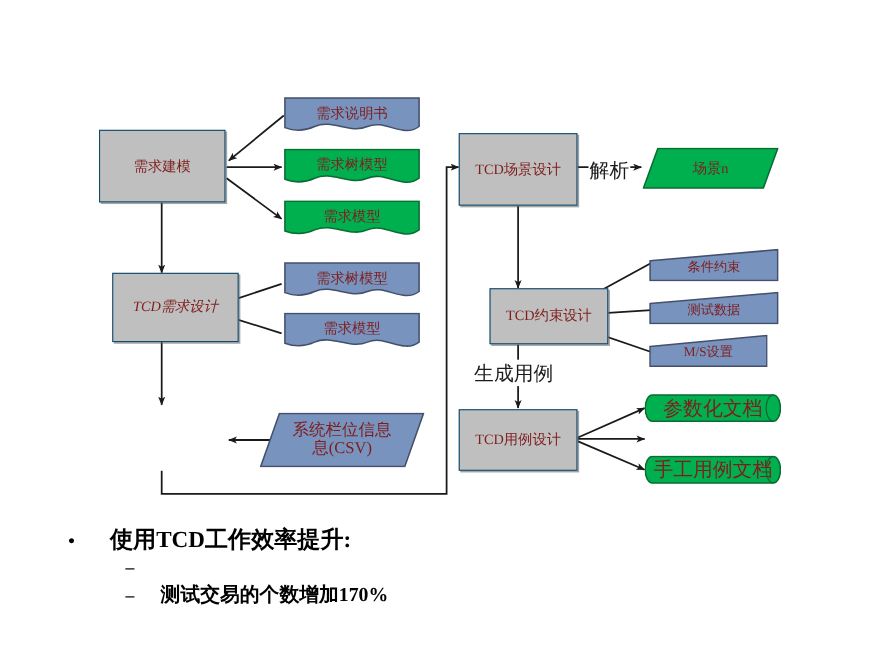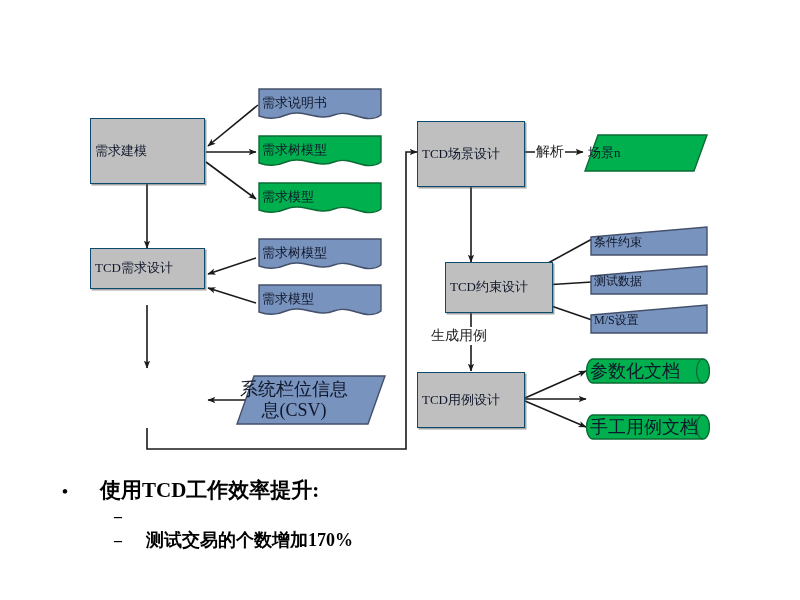--- a/index.html
+++ b/index.html
@@ -23,22 +23,23 @@
     width: 800px; height: 600px;
     pointer-events: none;
   }
 
   
   .node {
     position: absolute;
     box-sizing: border-box;
     display: flex;
     align-items: center;
+    justify-content: center;
     text-align: center;
-    color: #0f172a;
+    color: #7f1d1d;
     line-height: 1.15;
     white-space: pre-line;
   }
 
   
   .proc {
     background: #bfbfbf;
     border: 1px solid #0c4a6e;
     box-shadow: 1.5px 1.5px 0 rgba(90,90,90,.55);
     font-size: 13px;
@@ -61,21 +62,21 @@
     z-index: 2;
     padding: 0 4px;
   }
   .doc .label   { transform: translateY(-3px); }
   .tape .label  { font-size: 18px; }
   .skew .label  { font-size: 12px; transform: translateY(2px); }
 
   
   .edge-label {
     position: absolute;
-    font-size: 14px;
+    font-size: 18px;
     color: #1a1a1a;
     background: #ffffff;
     padding: 0 1px;
     white-space: nowrap;
   }
 
   
   #bullets {
     position: absolute;
     left: 62px;
@@ -148,21 +149,21 @@
       <path d="M525,399 L586,399" marker-end="url(#ah)"></path>
 
       <path d="M525,401 L586,427" marker-end="url(#ah)"></path>
     </g>
   </svg>
 
   <div class="node proc" style="left:90px;  top:118px; width:115px; height:66px;">
     <span class="label">需求建模</span>
   </div>
 
-  <div class="node proc" style="left:90px;  top:248px; width:115px; height:41px;">
+  <div class="node proc" style="left:102px;  top:248px; width:115px; height:63px;font-style:italic;">
     <span class="label">TCD需求设计</span>
   </div>
 
 
   <div class="node proc" style="left:417px; top:121px; width:108px; height:66px;">
     <span class="label">TCD场景设计</span>
   </div>
 
   <div class="node proc" style="left:417px; top:262px; width:108px; height:51px;margin-left:28px;">
     <span class="label">TCD约束设计</span>
@@ -211,39 +212,39 @@
     <svg class="shape-svg" viewBox="0 0 124 38" preserveAspectRatio="none">
       <path d="M14,1 H123 L110,37 H1 Z" fill="#00b04f" stroke="#0a6b33" stroke-width="1.4"></path>
     </svg>
     <span class="label">场景n</span>
   </div>
 
   <div class="node para" style="left:236px; top:375px; width:150px; height:50px;">
     <svg class="shape-svg" viewBox="0 0 150 50" preserveAspectRatio="none">
       <path d="M18,1 H149 L132,49 H1 Z" fill="#7893bd" stroke="#44506b" stroke-width="1.4"></path>
     </svg>
-    <span class="label" style="font-size:18px;">系统栏位信息
+    <span class="label" style="font-size:15px;">系统栏位信息
 息(CSV)</span>
   </div>
 
   <div class="node skew" style="left:590px; top:226px; width:118px; height:30px;">
     <svg class="shape-svg" viewBox="0 0 118 30" preserveAspectRatio="none">
       <path d="M1,11 L117,1 V29 H1 Z" fill="#7893bd" stroke="#44506b" stroke-width="1.4"></path>
     </svg>
     <span class="label">条件约束</span>
   </div>
 
   <div class="node skew" style="left:590px; top:265px; width:118px; height:30px;">
     <svg class="shape-svg" viewBox="0 0 118 30" preserveAspectRatio="none">
       <path d="M1,11 L117,1 V29 H1 Z" fill="#7893bd" stroke="#44506b" stroke-width="1.4"></path>
     </svg>
     <span class="label">测试数据</span>
   </div>
 
-  <div class="node skew" style="left:590px; top:304px; width:118px; height:30px;">
+  <div class="node skew" style="left:590px; top:304px; width:108px; height:30px;">
     <svg class="shape-svg" viewBox="0 0 118 30" preserveAspectRatio="none">
       <path d="M1,11 L117,1 V29 H1 Z" fill="#7893bd" stroke="#44506b" stroke-width="1.4"></path>
     </svg>
     <span class="label">M/S设置</span>
   </div>
 
   <div class="node tape" style="left:586px; top:358px; width:124px; height:26px;">
     <svg class="shape-svg" viewBox="0 0 124 26" preserveAspectRatio="none">
       <path d="M7,1 H117 A6.5,12 0 0 1 117,25 H7 A6.5,12 0 0 1 7,1 Z" fill="#00b04f" stroke="#0a6b33" stroke-width="1.4"></path>
       <path d="M117,1 A6.5,12 0 0 0 117,25" fill="none" stroke="#0a6b33" stroke-width="1.2"></path>

